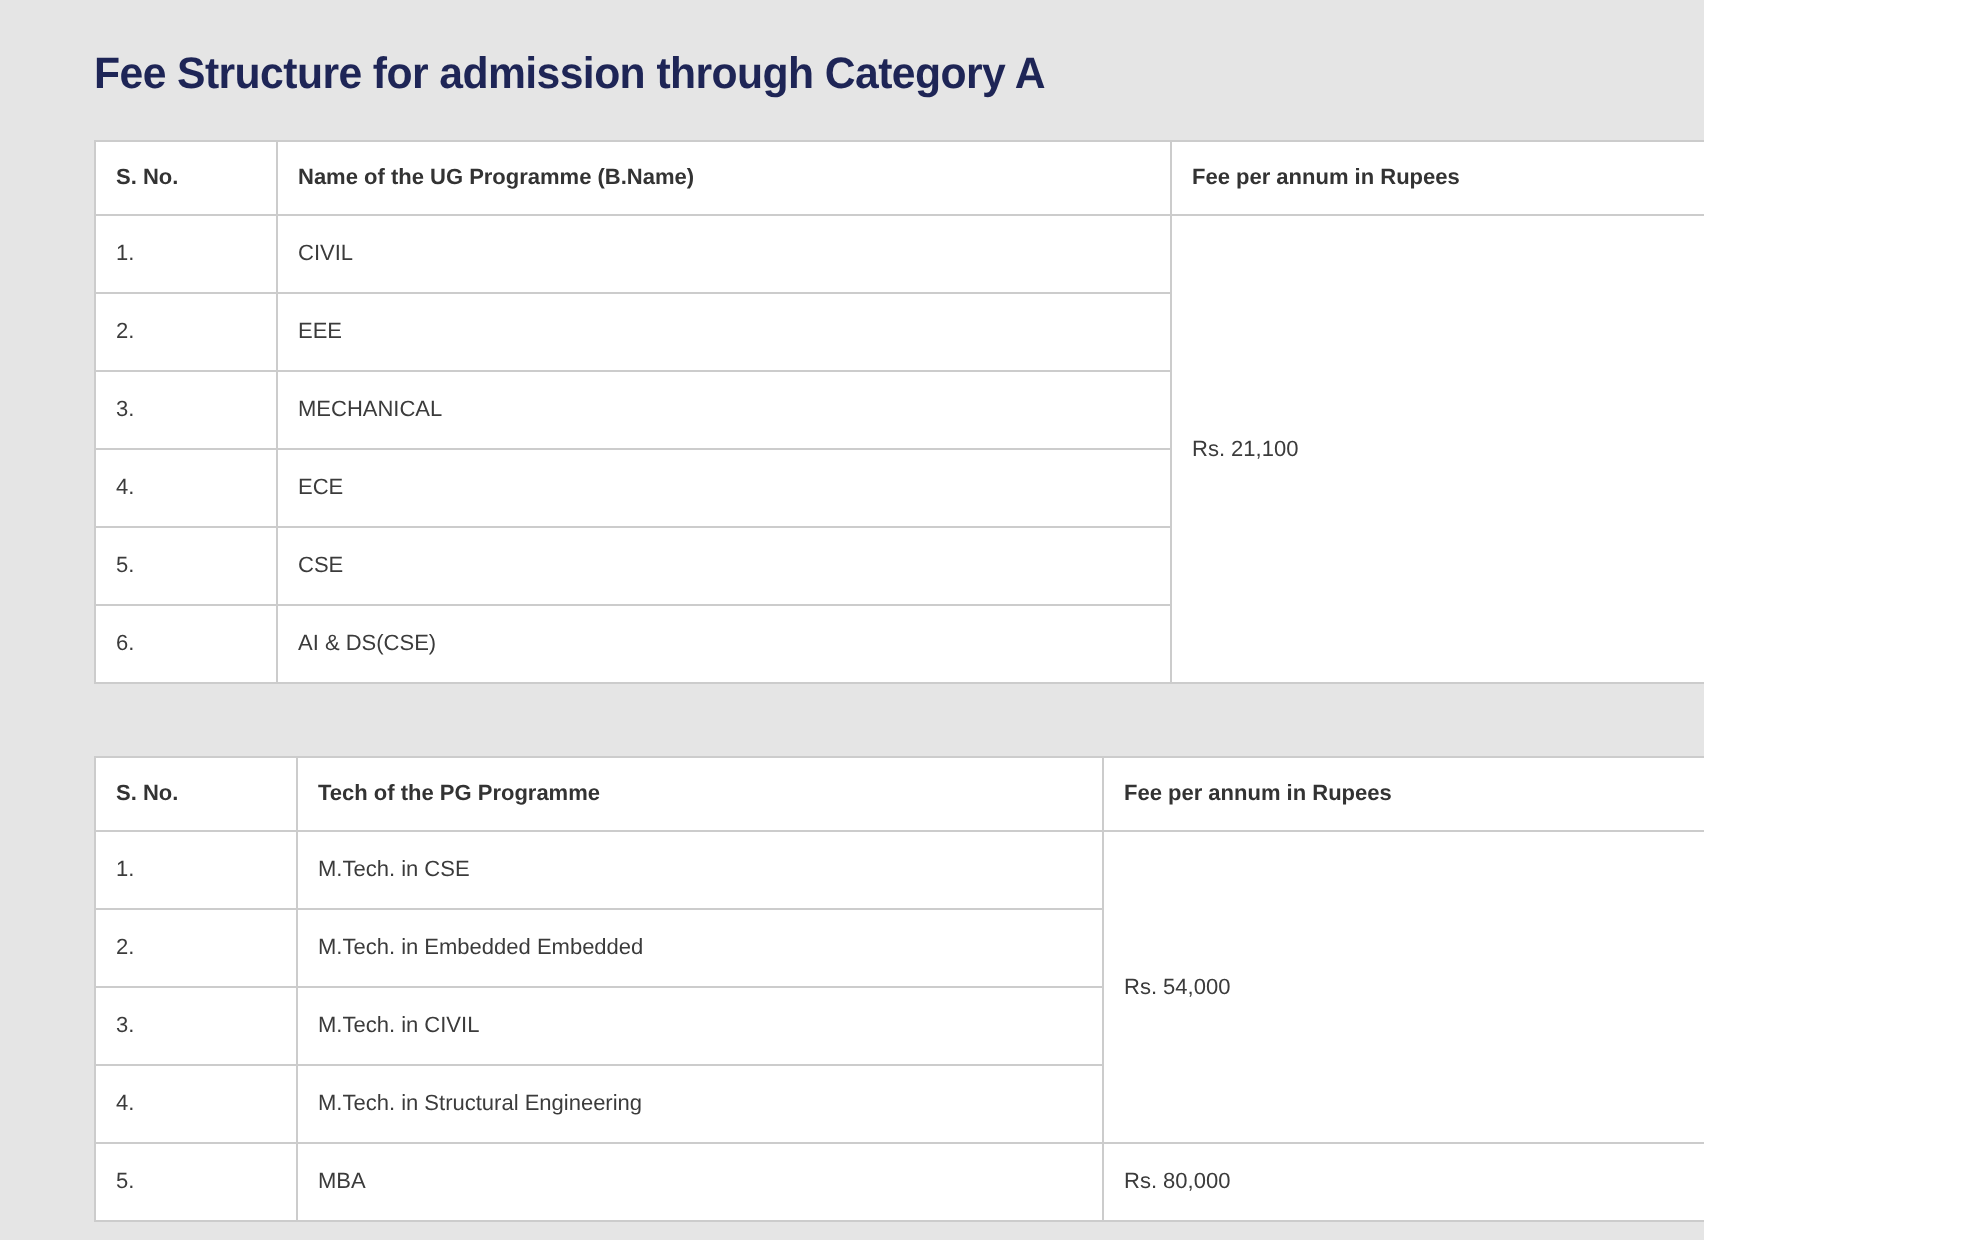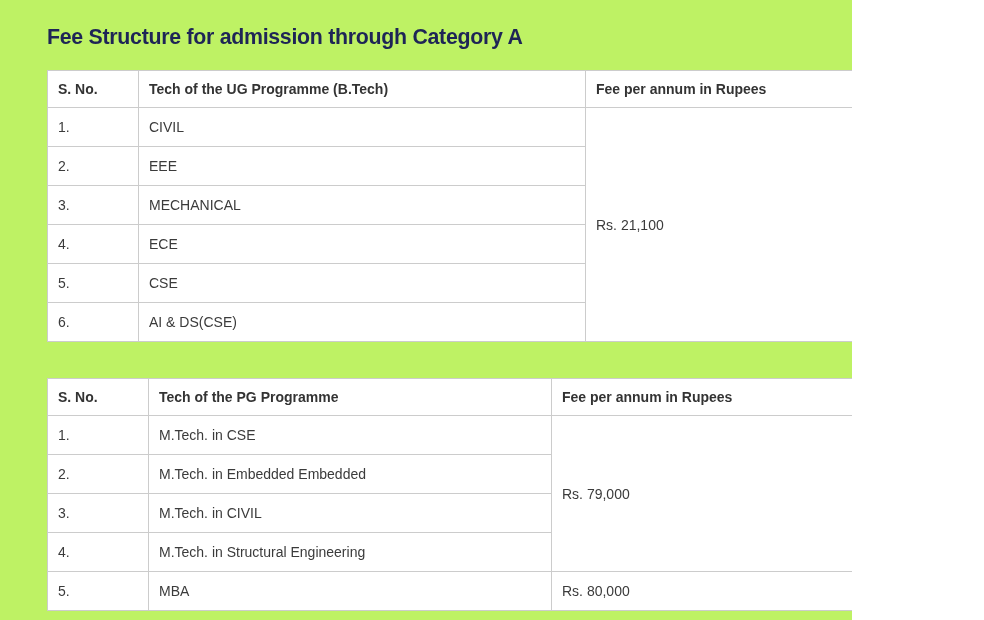--- a/index.html
+++ b/index.html
@@ -5,21 +5,21 @@
   html, body {
     margin: 0;
     padding: 0;
     background: #ffffff;
     font-family: "Liberation Sans", "DejaVu Sans", sans-serif;
   }
   .page {
     position: relative;
     width: 852px;
     height: 620px;
-    background: #bef264;
+    background: #e5e5e5;
     overflow: hidden;
   }
   .content {
     position: absolute;
     left: 47px;
     top: 24px;
   }
   .page-title {
     margin: 0 0 20px 0;
     font-size: 22px;
@@ -33,21 +33,21 @@
   table.fee-table {
     border-collapse: collapse;
     table-layout: fixed;
     width: 850px;
     background: #ffffff;
   }
   table.fee-table th,
   table.fee-table td {
     border: 1px solid #cccccc;
     padding: 0 10px;
-    font-size: 14px;
+    font-size: 11px;
     text-align: left;
     vertical-align: middle;
     overflow: hidden;
     white-space: nowrap;
   }
   table.fee-table th {
     height: 36px;
     font-weight: bold;
     color: #333333;
   }
@@ -80,21 +80,21 @@
 
     <table class="fee-table">
       <colgroup>
         <col class="ug-col-sno">
           <col class="ug-col-name">
           <col class="ug-col-fee">
       </colgroup>
       <thead>
         <tr>
           <th>S. No.</th>
-          <th>Tech of the UG Programme (B.Tech)</th>
+          <th>Name of the UG Programme (B.Name)</th>
           <th>Fee per annum in Rupees</th>
         </tr>
       </thead>
       <tbody>
         <tr>
           <td>1.</td>
           <td>CIVIL</td>
           <td class="fee-cell" rowspan="6">Rs. 21,100</td>
         </tr>
         <tr>
@@ -132,21 +132,21 @@
         <tr>
           <th>S. No.</th>
           <th>Tech of the PG Programme</th>
           <th>Fee per annum in Rupees</th>
         </tr>
       </thead>
       <tbody>
         <tr>
           <td>1.</td>
           <td>M.Tech. in CSE</td>
-          <td class="fee-cell" rowspan="4">Rs. 79,000</td>
+          <td class="fee-cell" rowspan="4">Rs. 54,000</td>
         </tr>
         <tr>
           <td>2.</td>
           <td>M.Tech. in Embedded Embedded</td>
         </tr>
         <tr>
           <td>3.</td>
           <td>M.Tech. in CIVIL</td>
         </tr>
         <tr>

